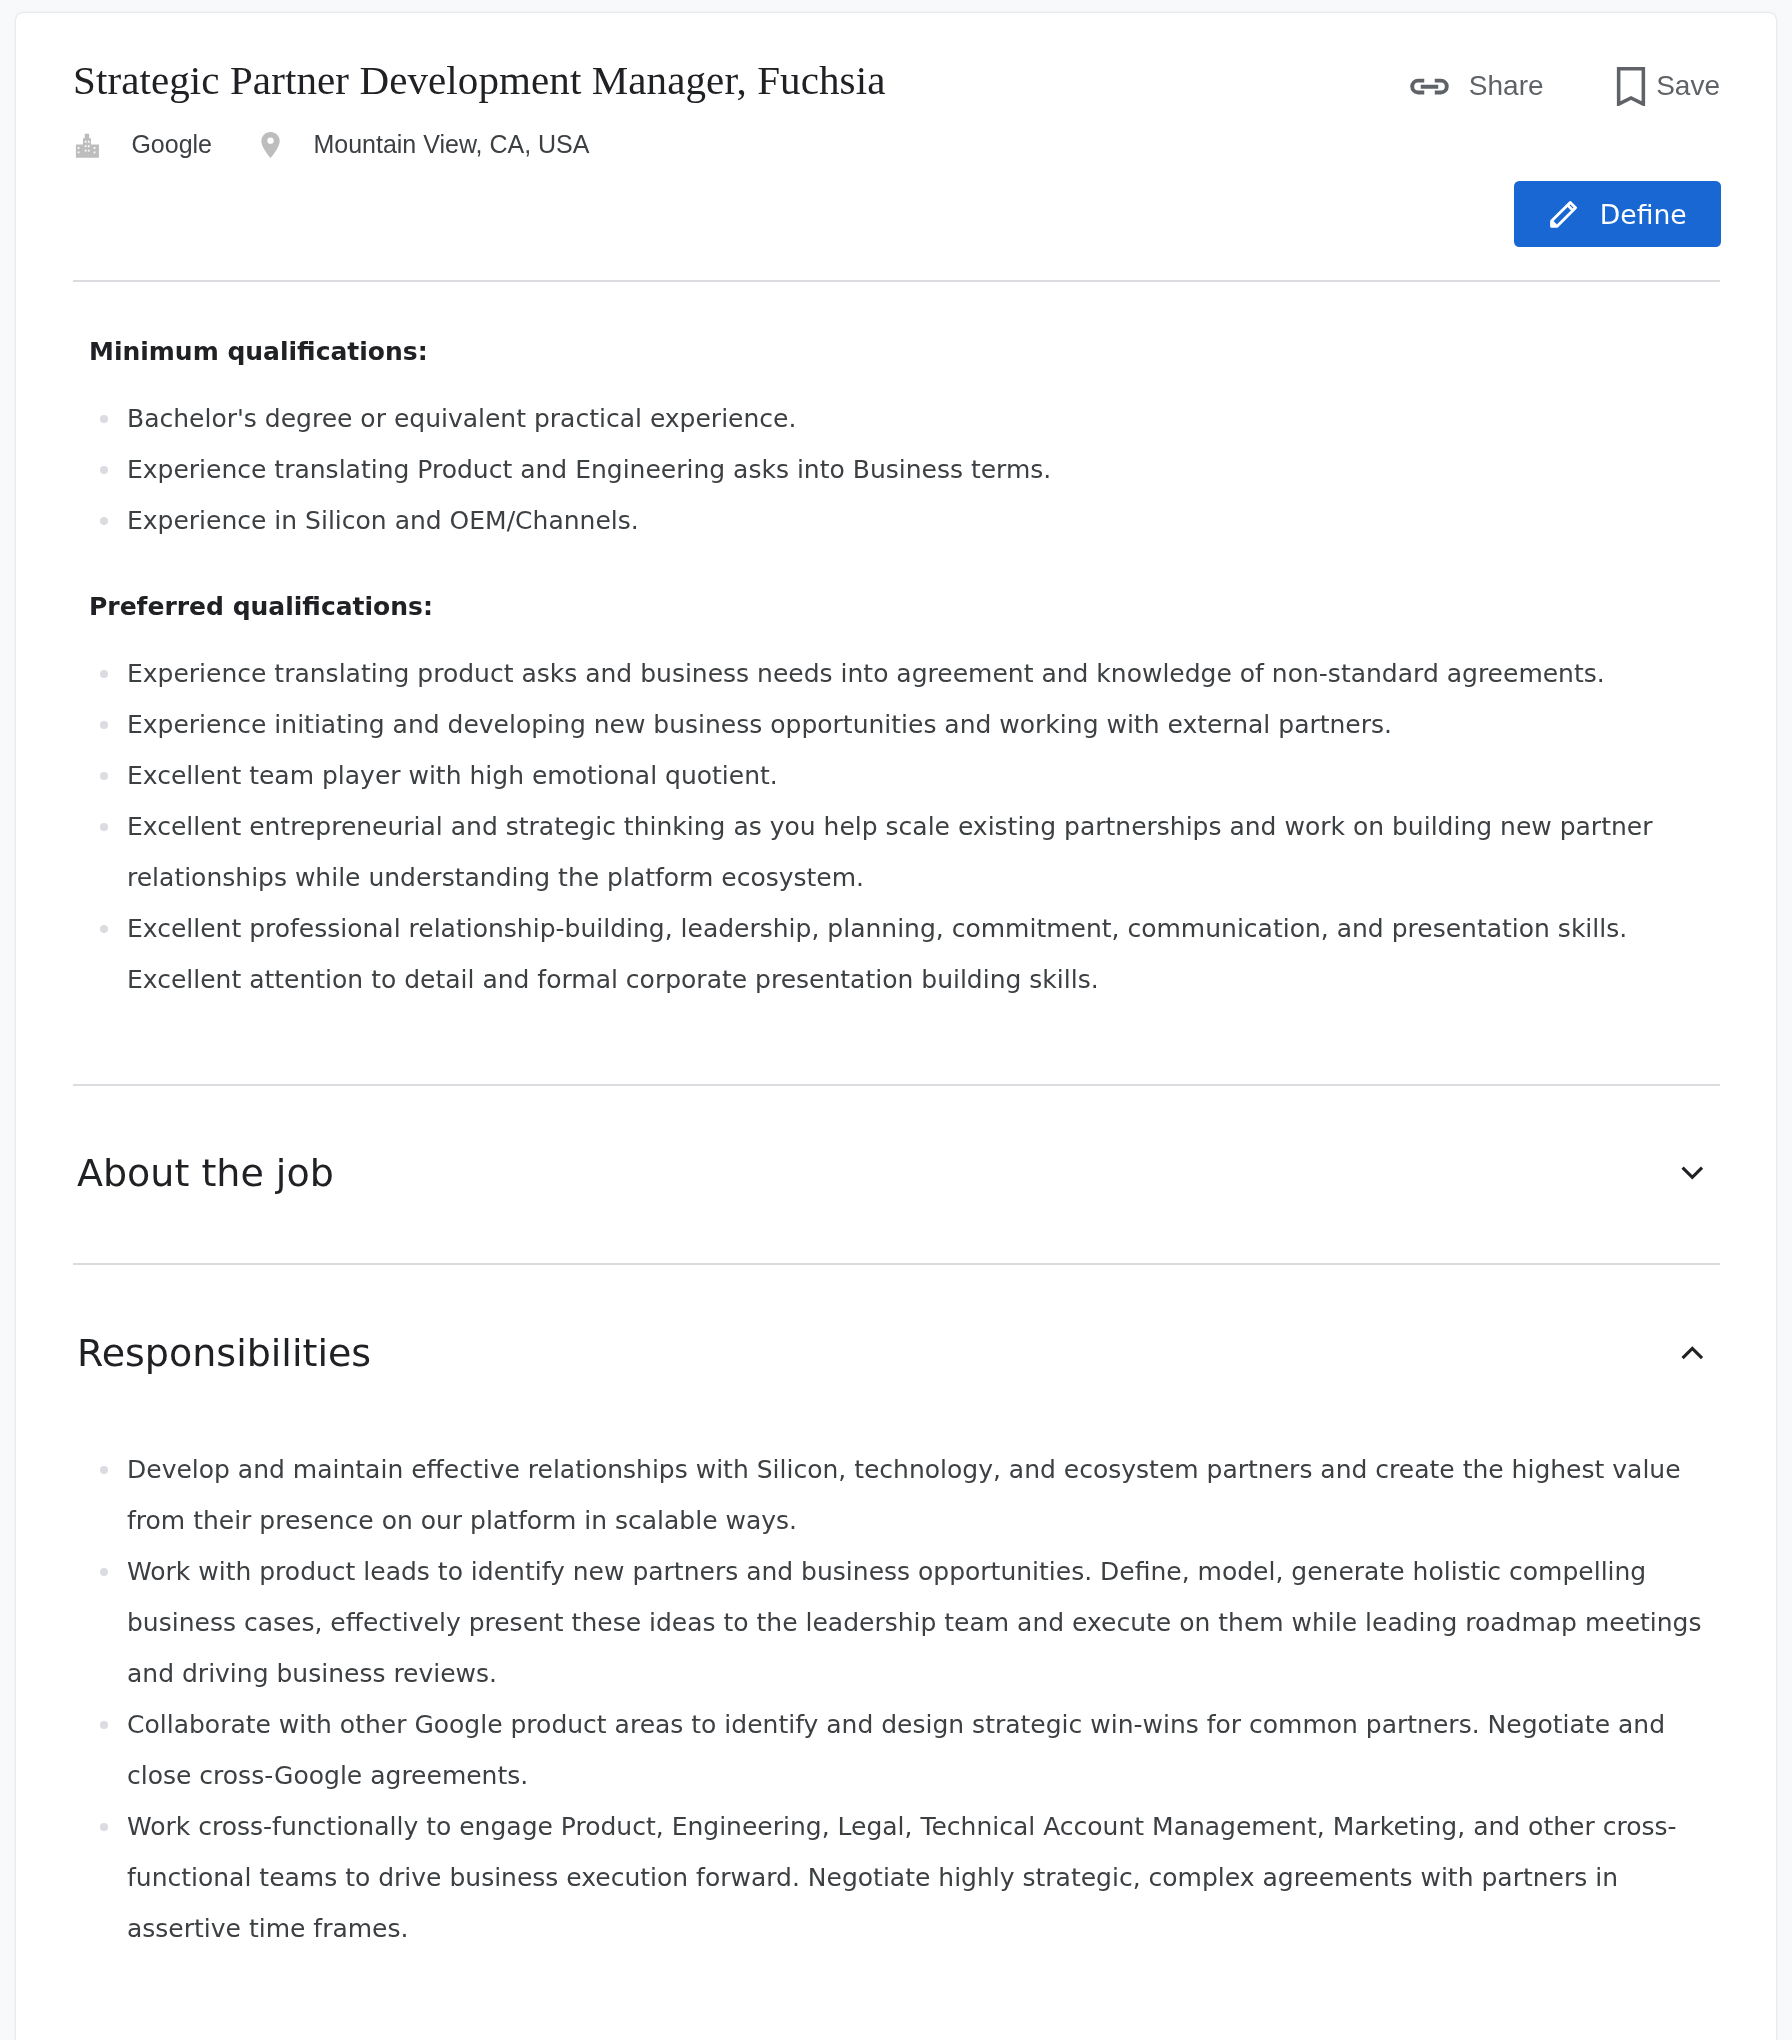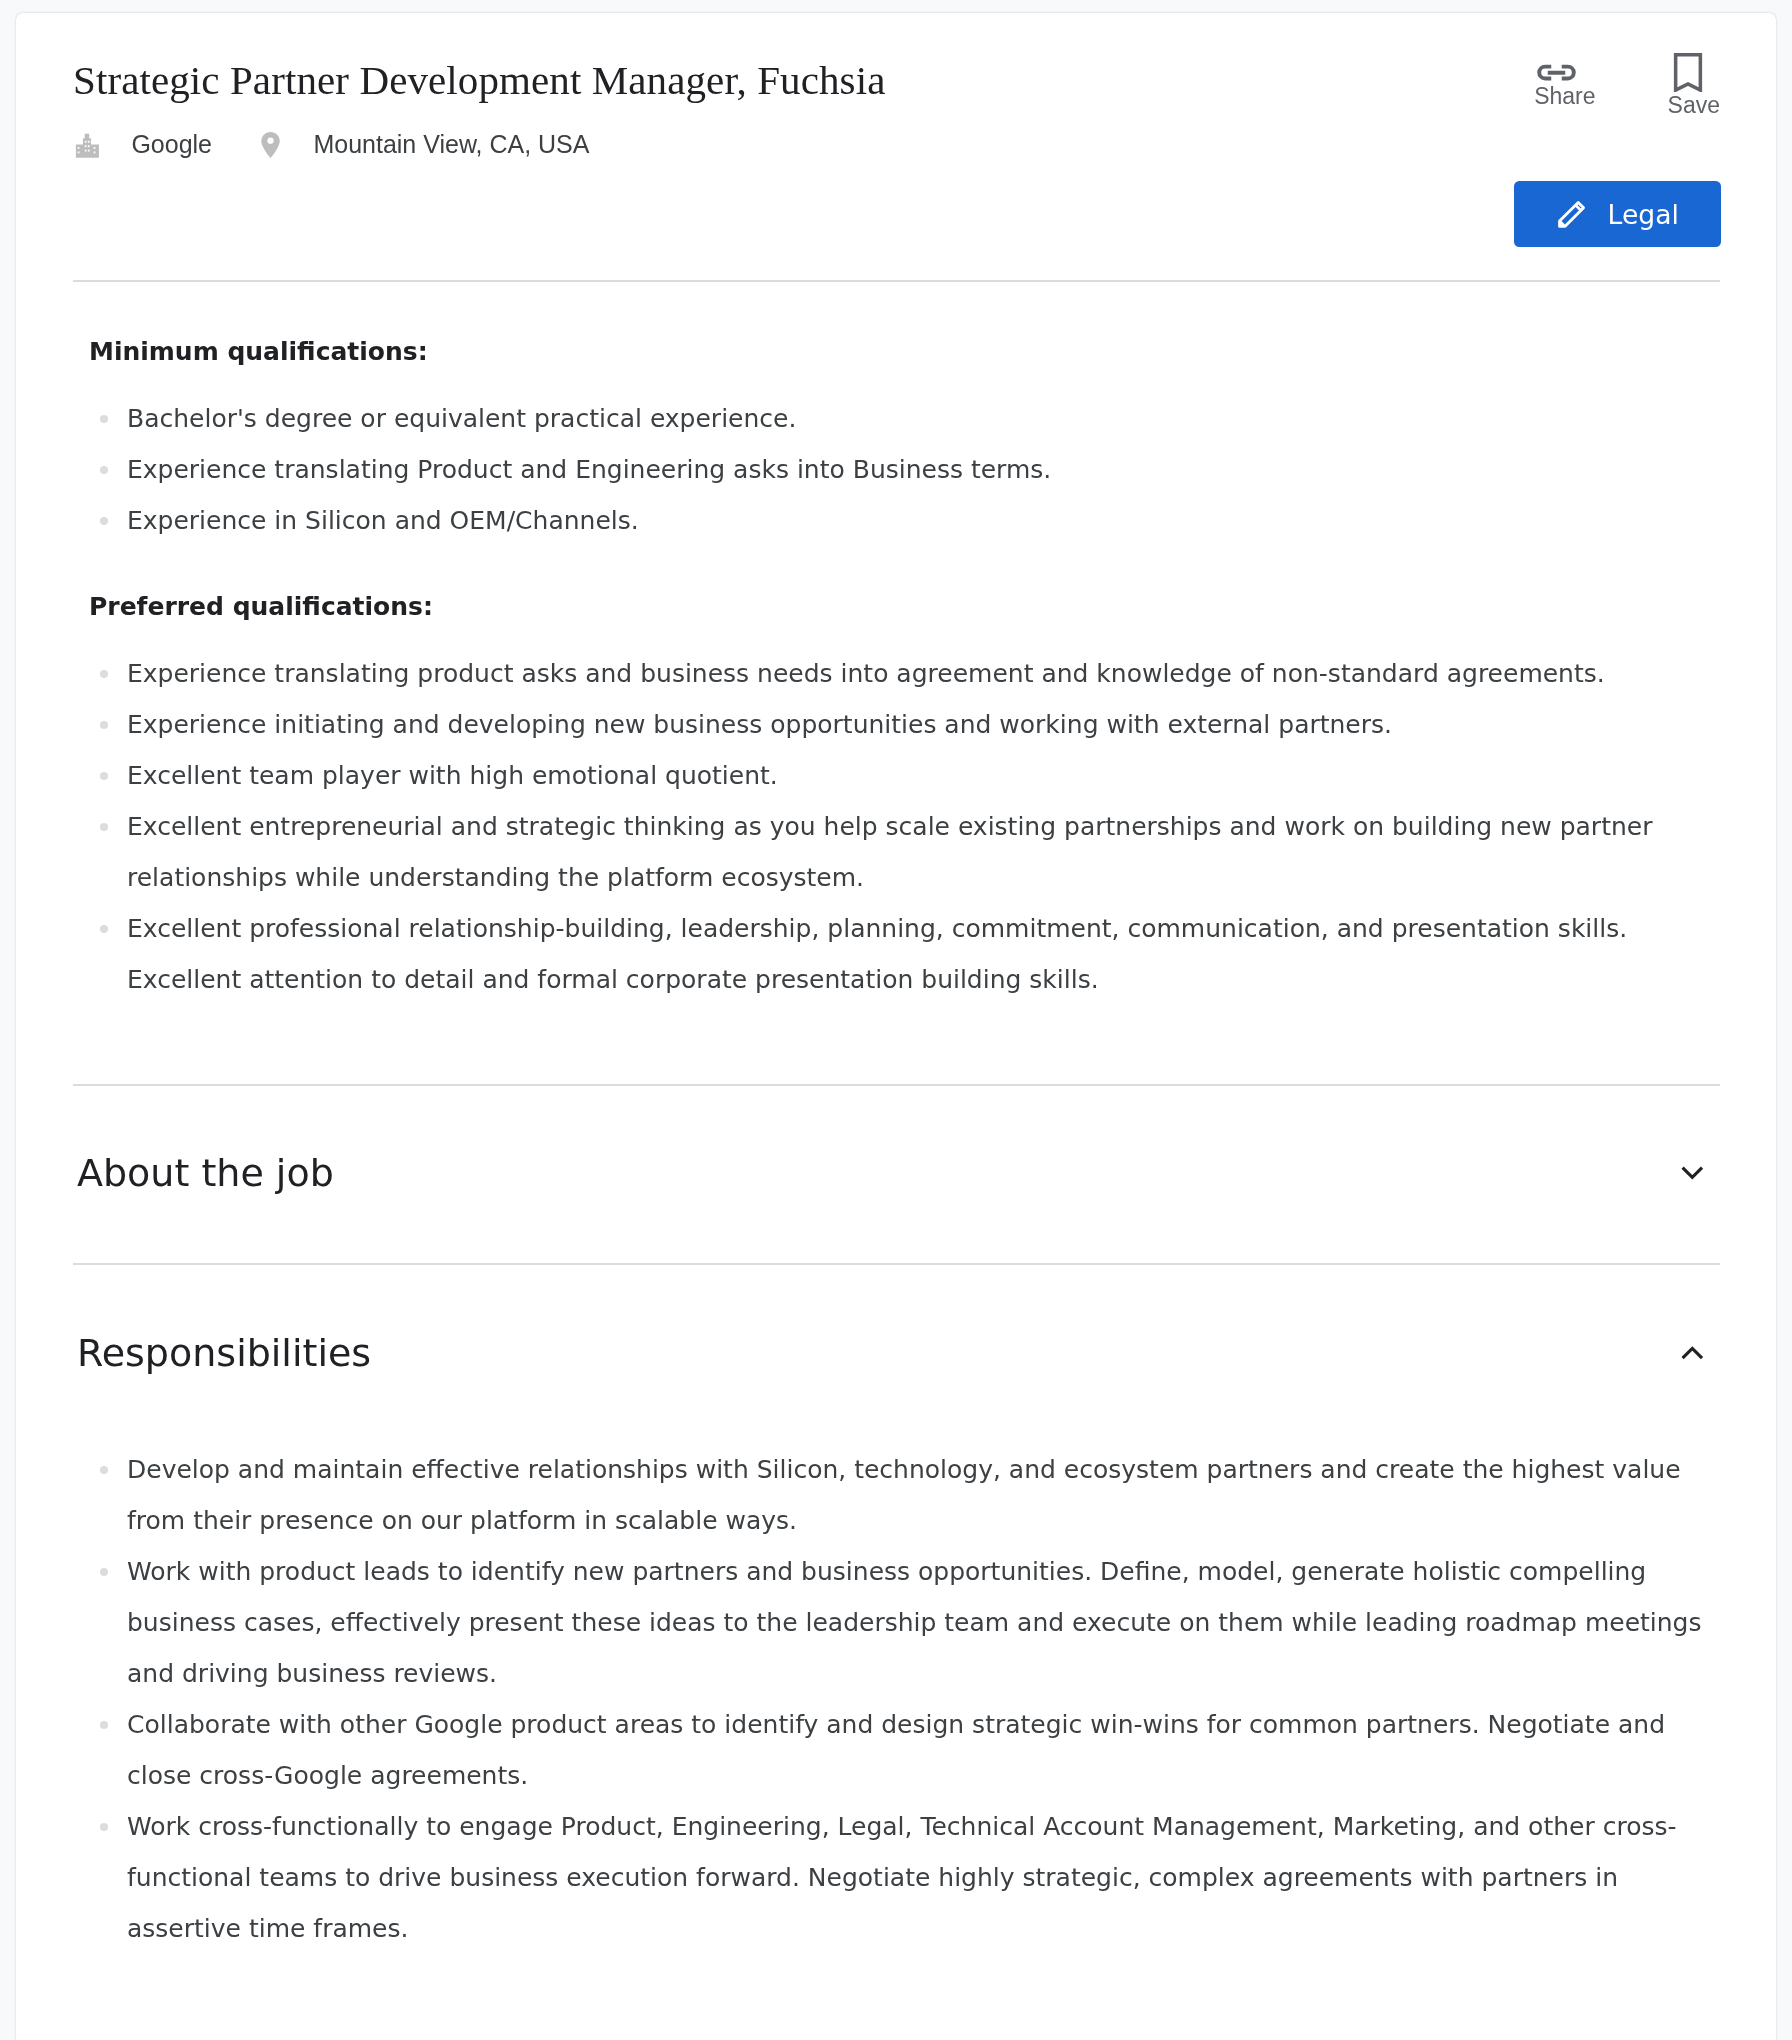--- a/index.html
+++ b/index.html
@@ -19,21 +19,21 @@
   .title {
     position:absolute; left:57px; top:34px;
     font-size:44px; font-weight:normal; color:#202124; letter-spacing:0.1px;
     line-height:67px; margin:0; white-space:nowrap;
     font-family:Liberation Serif, serif; font-size:41px;
   }
   .meta { position:absolute; left:57px; top:112px; height:39px; display:flex; align-items:center; font-size:25px; color:#3c4043; }
   .meta .item { display:flex; align-items:center; margin-right:43px;gap:16px; }
   .meta .ico { width:30px; height:30px; margin-right:12.4px; display:inline-flex; align-items:center; justify-content:center; }
   .actions { position:absolute; right:56px; top:50px; display:flex; align-items:center; height:46px; }
-  .action { display:flex; align-items:center; color:#5f6368; font-size:23px; cursor:pointer;flex-direction:column; }
+  .action { display:flex; align-items:center; color:#5f6368; font-size:28px; cursor:pointer; }
   .action .ico { display:inline-flex; align-items:center; justify-content:center; margin-right:17.7px; }
   .action + .action { margin-left:72px; }
   .action .save-ico { margin-right:10.6px; }
   .apply {
     position:absolute; left:1498px; top:168px; width:207px; height:66px;
     background:#1967d2; color:#ffffff; border:none; border-radius:5.3px;
     display:flex; align-items:center; justify-content:center;
     font-size:26.6px; cursor:pointer; font-family:"DejaVu Sans", sans-serif;
   }
   .apply .ico { margin-right:19.5px; display:inline-flex; }
@@ -118,21 +118,21 @@
     </div>
   </div>
 
   <button class="apply">
     <span class="ico">
       <svg width="32" height="32" viewBox="0 0 36 36">
           <path d="M4 32v-6L25 5l6 6L10 32z M4 26l6 6" fill="none" stroke="#ffffff" stroke-width="3.2" stroke-linejoin="round"></path>
           <path d="M22 8l6 6" stroke="#ffffff" stroke-width="3"></path>
         </svg>
     </span>
-    <span>Legal</span>
+    <span>Define</span>
   </button>
 
   <div class="divider" style="top:267px;"></div>
 
   <div class="qual" style="top:297px;">
     <h3>Minimum qualifications:</h3>
     <ul class="list">
       <li>Bachelor's degree or equivalent practical experience.</li>
       <li>Experience translating Product and Engineering asks into Business terms.</li>
       <li>Experience in Silicon and OEM/Channels.</li>

